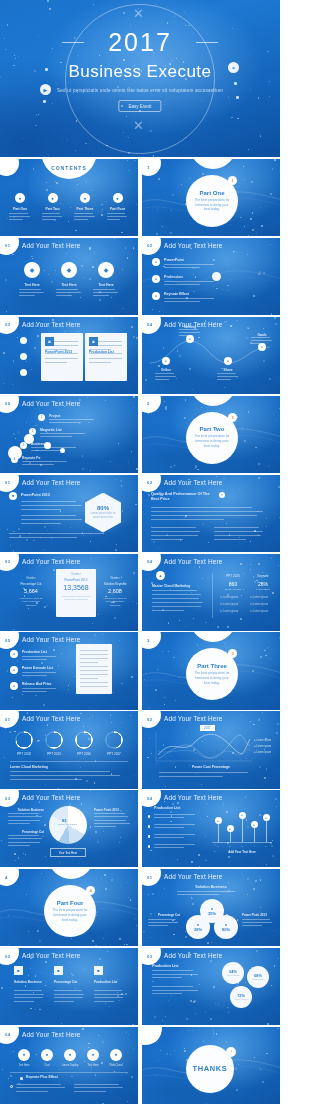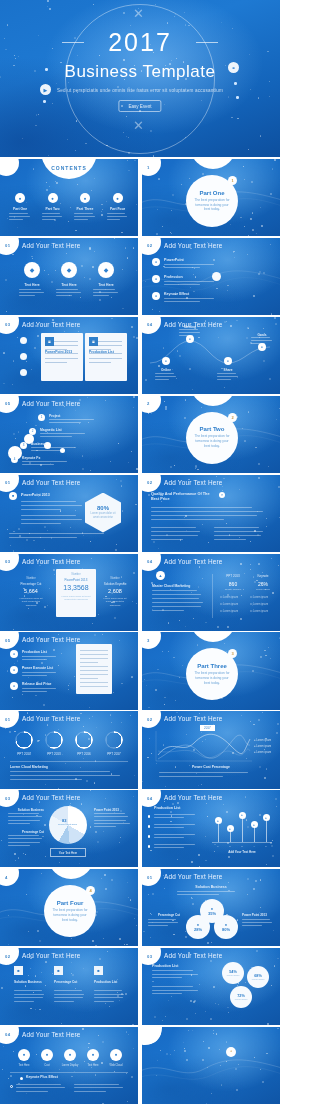--- a/index.html
+++ b/index.html
@@ -205,21 +205,21 @@
         <i style="left:59.6%;top:14.3%;width:1.6px;height:1.6px;opacity:0.67"></i>
         <i style="left:1.3%;top:24.5%;width:0.7px;height:0.7px;opacity:0.45"></i>
       </div>
     <div class="ring"></div>
     <div class="cross" style="left:133px; top:6px;">✕</div>
     <div class="cross" style="left:133px; top:118px;">✕</div>
 
     <div class="yr-l"></div>
     <div class="yr-r"></div>
     <div class="year">2017</div>
-    <div class="maintitle">Business Template</div>
+    <div class="maintitle">Business Execute</div>
     <div class="subtitle">Sed ut perspiciatis unde omnis iste natus error sit voluptatem accusantium</div>
     <div class="cta">Easy Event</div>
 
     <div class="orb" style="left:40px; top:84px;">▶</div>
     <div class="orb" style="left:228px; top:62px;">⚭</div>
     <div class="dot" style="left:45px;top:68px;"></div>
     <div class="dot" style="left:234px;top:82px;"></div>
     <div class="dot" style="left:236px;top:96px;"></div>
     <div class="dot" style="left:43px;top:100px;"></div>
   </div>
@@ -1603,16 +1603,19 @@
           <i style="left:47.2%;top:51.9%;width:0.8px;height:0.8px;opacity:0.57"></i>
           <i style="left:61.1%;top:44.1%;width:0.6px;height:0.6px;opacity:0.82"></i>
           <i style="left:43.7%;top:40.9%;width:2.0px;height:2.0px;opacity:0.59"></i>
         </div>
       <div class="title-badge"></div>
         <div class="bigblob" style="left:-14px;top:-16px;width:34px;height:34px;"></div>
   <svg class="wave" viewBox="0 0 138 78" preserveAspectRatio="none">
     <path d="M-2 44 C 22 33, 40 54, 62 42 S 102 30, 140 41" fill="none" stroke="rgba(255,255,255,0.4)" stroke-width="0.4"></path>
     <path d="M-2 50 C 26 42, 44 60, 70 48 S 112 38, 140 47" fill="none" stroke="rgba(255,255,255,0.2)" stroke-width="0.3"></path>
   </svg>
+  <div class="bubble" style="left:44px;top:18px;width:48px;height:48px;">
+    <div class="bt" style="font-size:7.5px;letter-spacing:.6px;">THANKS</div>
+  </div>
   <div class="numtag" style="left:84px;top:20px;width:10px;height:10px;font-size:2.6px;">✦</div>
     </div>
     </div>
 </div>
 
 </body></html>

